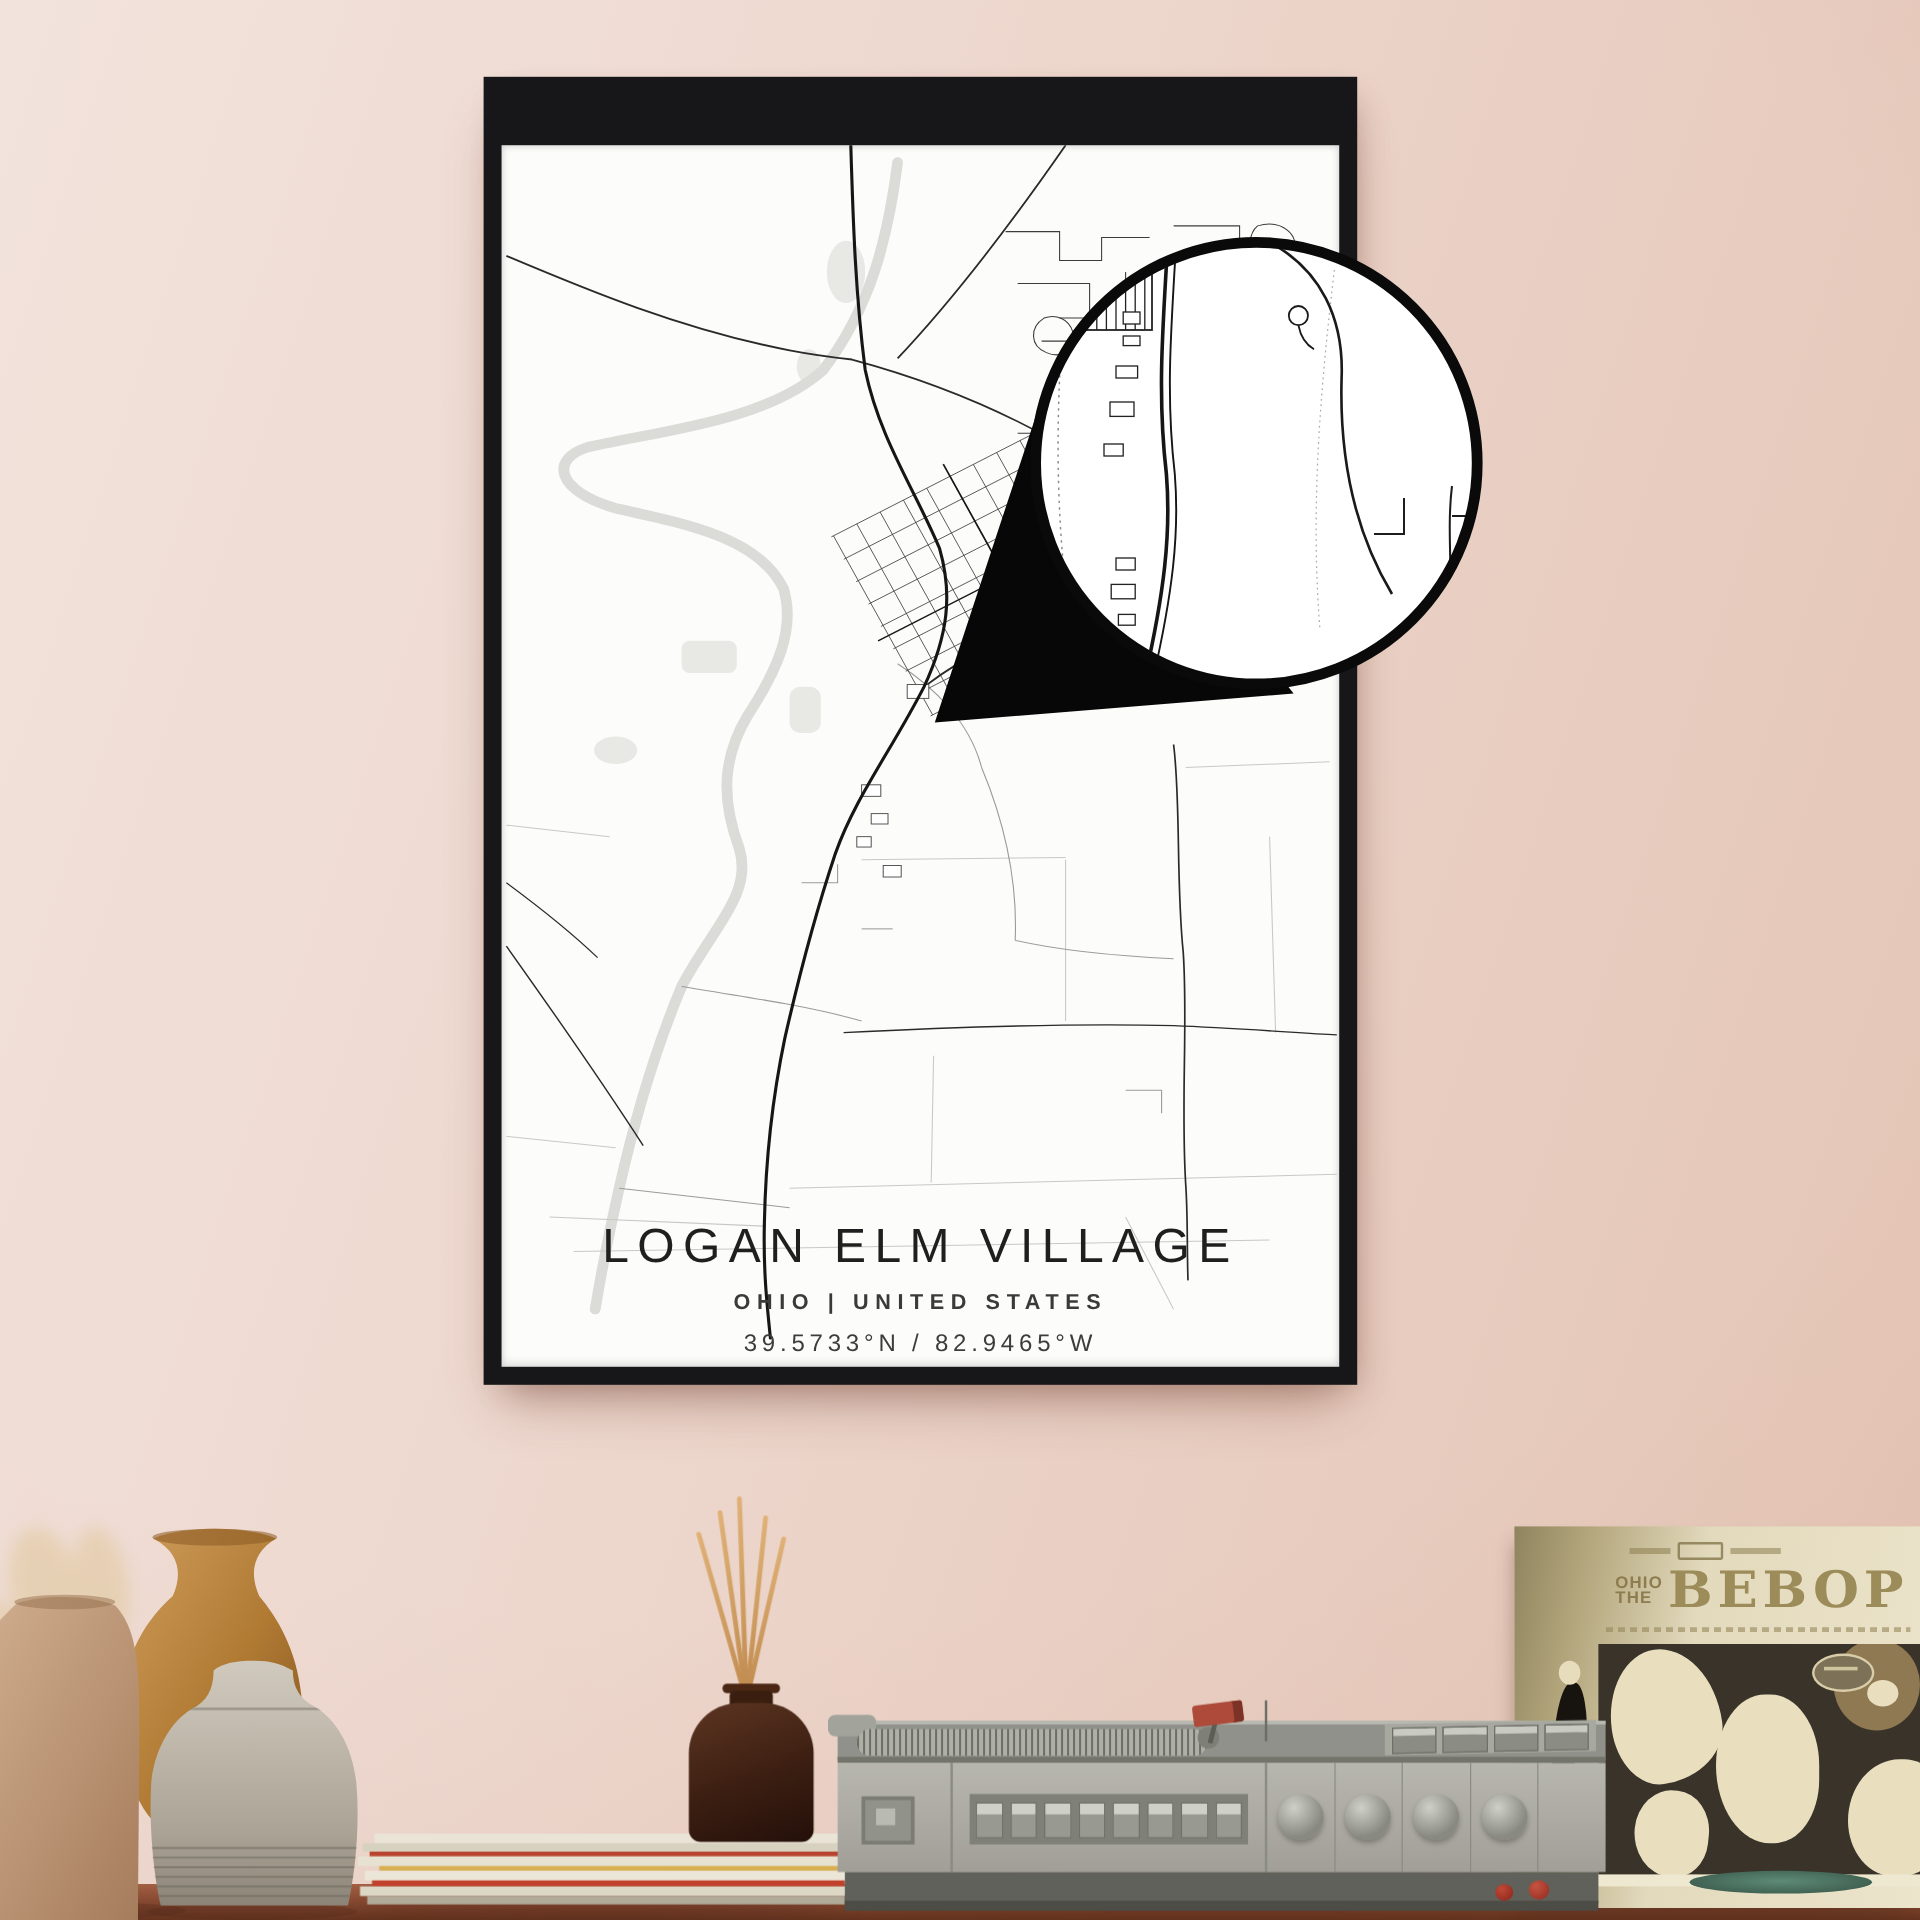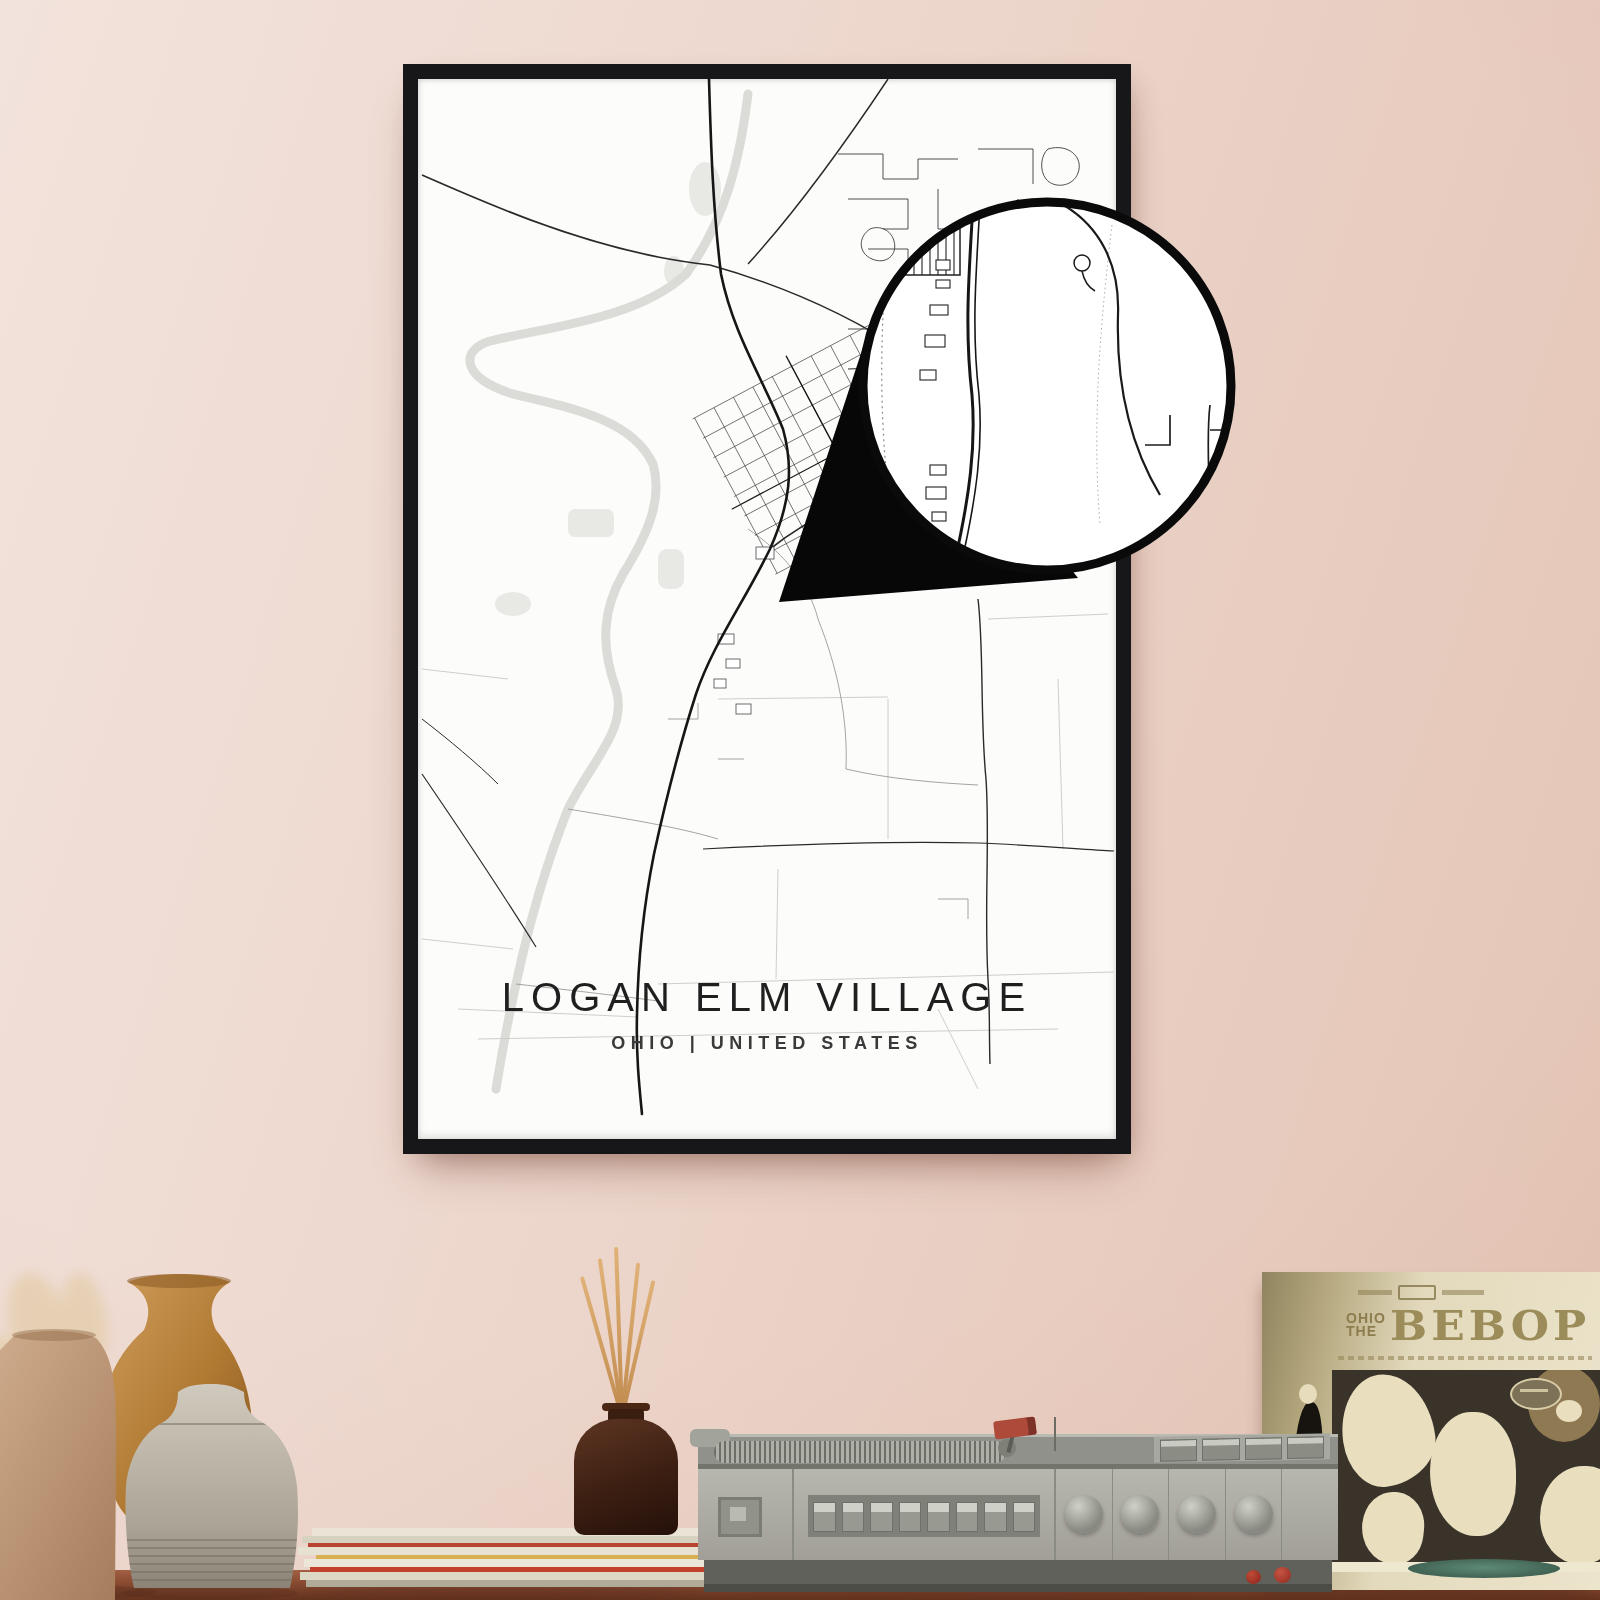--- a/index.html
+++ b/index.html
@@ -5,21 +5,21 @@
   html,body{margin:0;padding:0;background:#e9d2c6;}
   .scene{position:relative;width:1600px;height:1600px;overflow:hidden;
     font-family:"Liberation Sans",sans-serif;
     background:linear-gradient(108deg,#f2e3dc 0%,#eed9d0 35%,#e8cdc0 70%,#e3c4b4 100%);}
   .vignette{position:absolute;inset:0;pointer-events:none;
     background:radial-gradient(120% 90% at 40% 35%,rgba(255,255,255,0) 55%,rgba(186,132,112,.14) 100%);}
   
   .frame{position:absolute;left:403px;top:64px;width:728px;height:1090px;
     background:#17171a;box-shadow:0 26px 42px -16px rgba(110,60,45,.45),8px 10px 24px -10px rgba(120,70,55,.35);}
   .poster{position:absolute;inset:15px;background:#fcfcfb;
-    box-shadow:inset 0 -3px 8px rgba(0,0,0,.12),inset 0 2px 5px rgba(0,0,0,.10);}
+    box-shadow:inset 0 -3px 8px rgba(0,0,0,.12),inset 0 2px 5px rgba(0,0,0,.10);margin-top:42px;}
   .map-svg{position:absolute;inset:0;width:100%;height:100%;}
   .poster-text{position:absolute;left:0;right:0;top:896px;text-align:center;color:#262626;}
   .poster-title{font-size:40px;font-weight:400;letter-spacing:7px;color:#1f1f1f;}
   .poster-region{margin-top:13px;font-size:18px;letter-spacing:5.5px;color:#3a3a3a;font-weight:bold;}
   .poster-coords{margin-top:13px;font-size:20px;letter-spacing:4px;color:#3c3c3c;}
   
   .magnifier{position:absolute;left:740px;top:165px;width:520px;height:475px;}
   
   .table{position:absolute;left:0;bottom:0;width:1600px;height:30px;z-index:1;
     background:linear-gradient(#a25f43 0%,#8a4c33 40%,#64331f 100%);}
@@ -191,20 +191,21 @@
         </g>
 
         <path fill="none" stroke="#161616" stroke-width="2.6" stroke-linecap="round" d="M291,0 C293,70 295,130 303,195 C315,255 345,300 365,350 C376,390 372,425 352,470
              C325,525 295,565 278,615 C262,665 248,720 236,775 C226,825 220,880 219,935
              C218,975 221,1005 224,1035"></path>
       </svg>
 
       <div class="poster-text">
         <div class="poster-title">LOGAN ELM VILLAGE</div>
         <div class="poster-region">OHIO | UNITED STATES</div>
+        <div class="poster-coords">39.5733°N / 82.9465°W</div>
       </div>
     </div>
   </div>
 
   <svg class="magnifier" viewBox="0 0 520 475">
     <defs>
       <clipPath id="lens-clip">
           <circle cx="307" cy="221" r="180"></circle>
         </clipPath>
     </defs>

